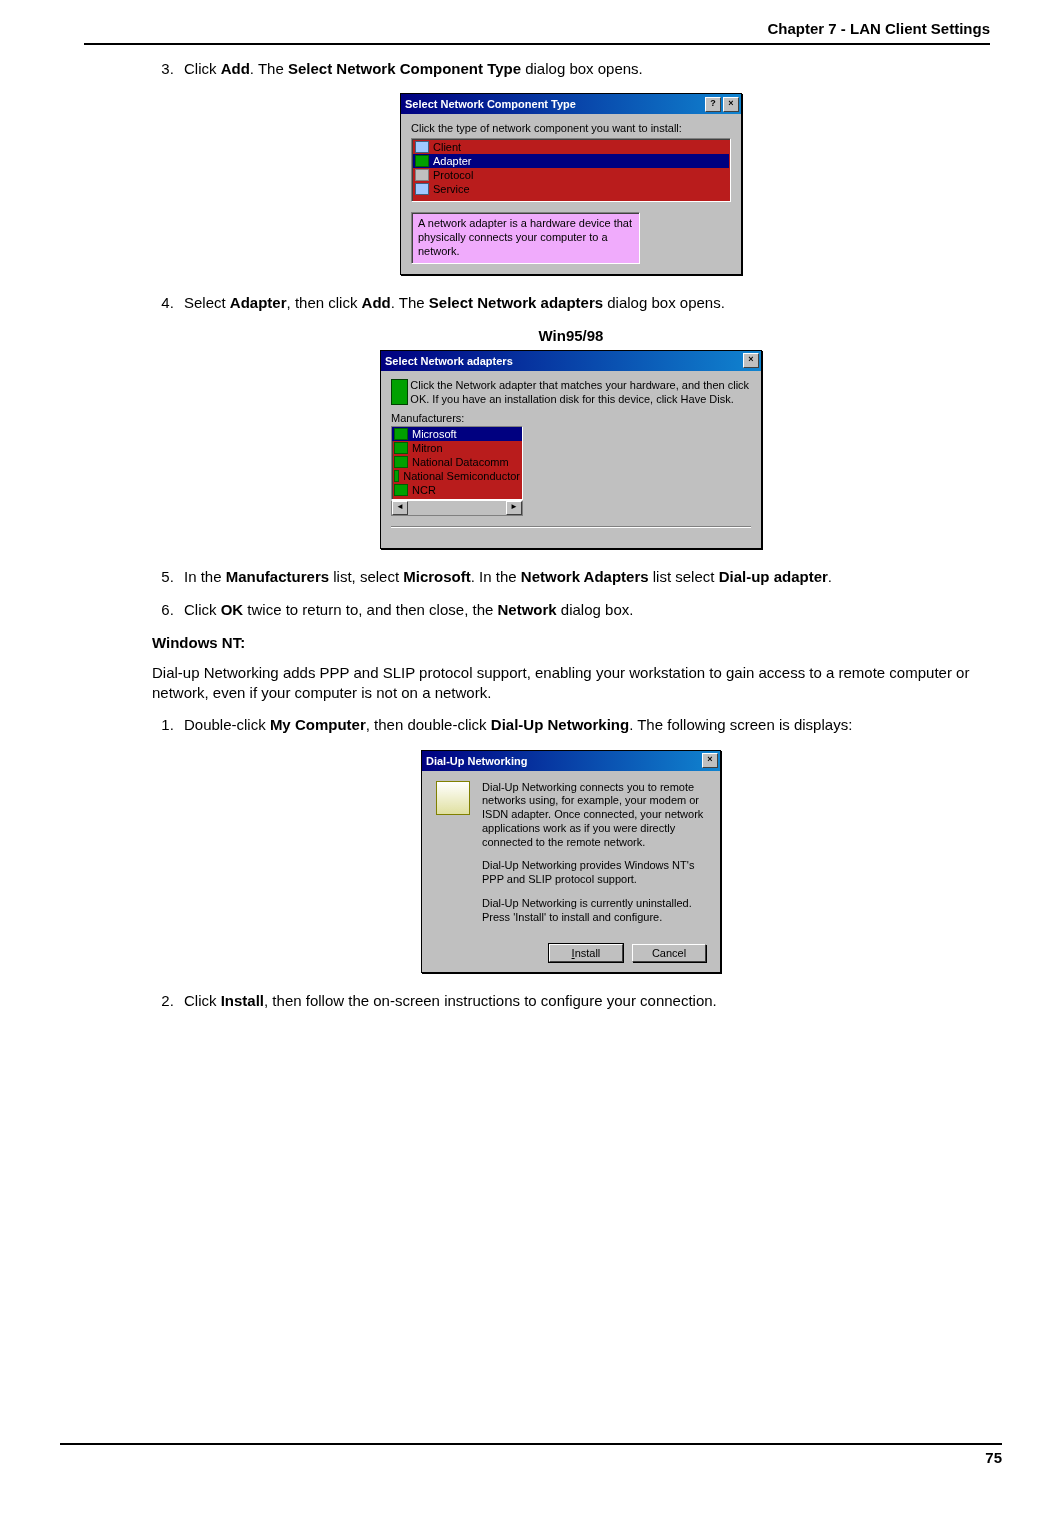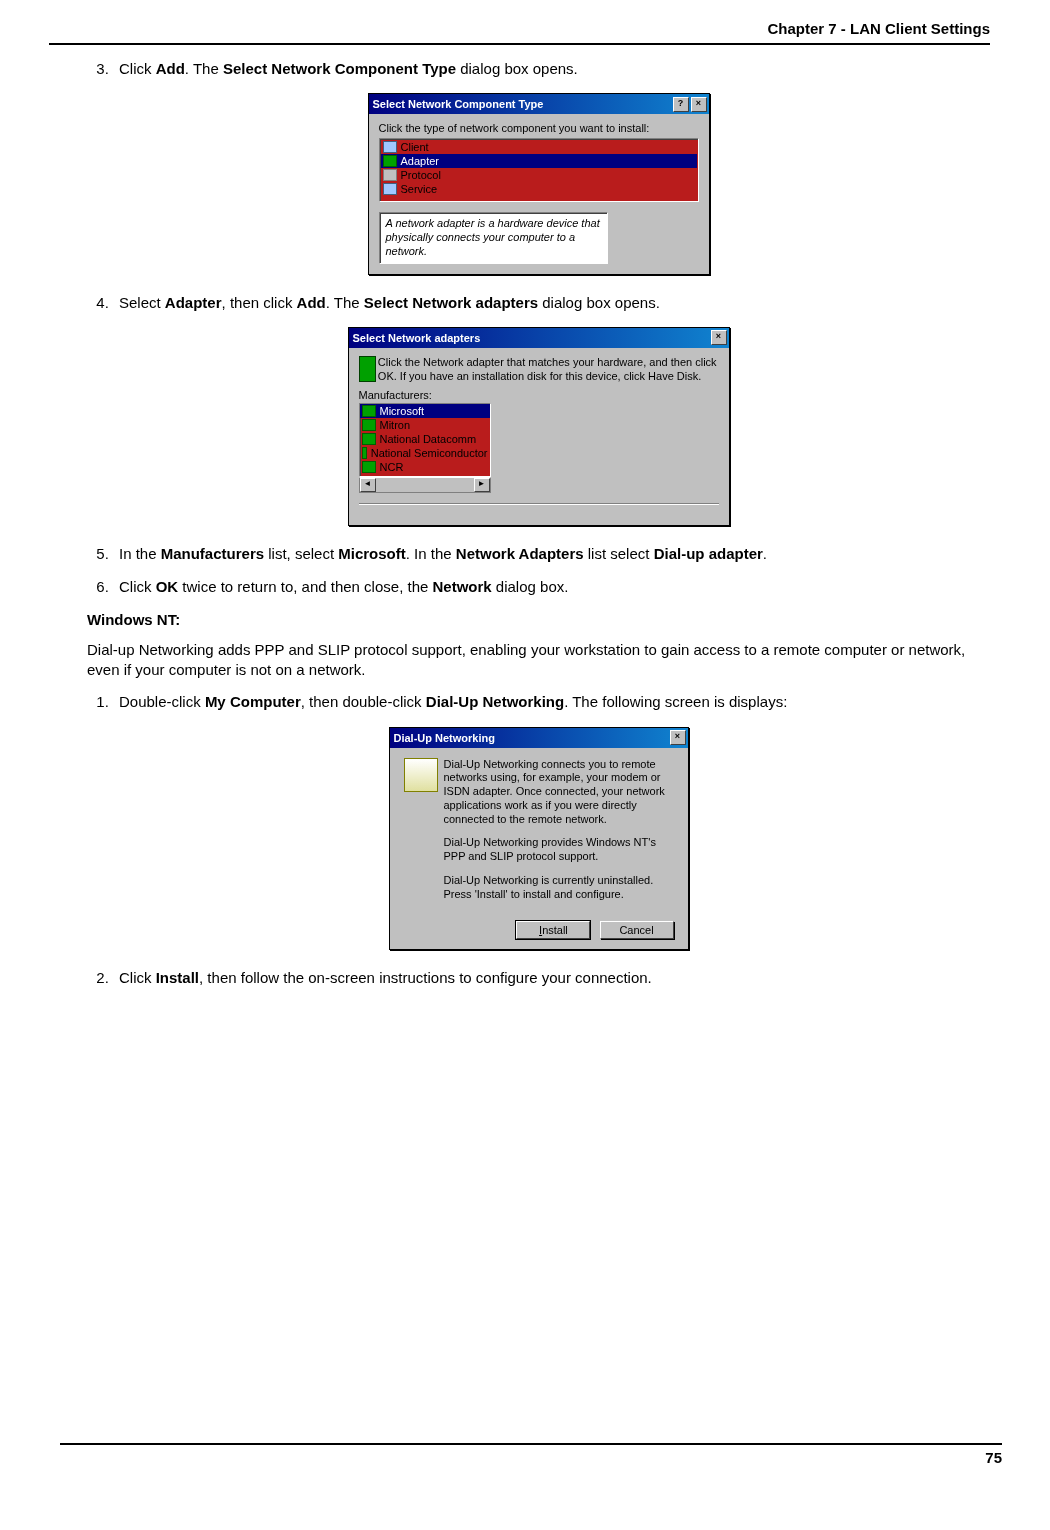--- a/index.html
+++ b/index.html
@@ -5,34 +5,34 @@
   body {
     font-family: Arial, Helvetica, sans-serif;
     font-size: 15px;
     color: #000;
     margin: 0;
     padding: 0;
     background: #fff;
     width: 1050px;
   }
   .page {
-    padding: 20px 60px 20px 49px;
+    padding: 20px 60px 20px 84px;
     box-sizing: border-box;
     min-height: 1480px;
     position: relative;
   }
   .header-line {
     text-align: right;
     font-weight: bold;
     padding-bottom: 6px;
     border-bottom: 2px solid #000;
     margin-bottom: 14px;
   }
   .body-col {
-    margin-left: 38px;
+    margin-left: 68px;
     margin-right: 0;
   }
   ol.steps {
     margin: 0 0 14px 0;
     padding-left: 26px;
   }
   ol.steps > li {
     margin-bottom: 12px;
     padding-left: 6px;
     line-height: 1.35;
@@ -111,26 +111,25 @@
   .listrow.sel { background: #000080; color: #fff; }
   .ic {
     display: inline-block; width: 14px; height: 12px;
     background: #fff; border: 1px solid #808080;
     box-sizing: border-box;
   }
   .ic.green { background: #00a000; border-color: #006000; }
   .ic.grey  { background: #c0c0c0; border-color: #808080; }
   .ic.mon   { background: #a0c8ff; border-color: #406080; }
   .hinfo {
-    background: #ffffff;
+    background: #f0abfc;
     padding: 4px 6px;
     margin-top: 10px;
     line-height: 1.25;
     width: 215px;
-    font-style: italic;
   }
   
   .d2-cols { display: flex; gap: 18px; margin-top: 6px; }
   .d2-col { flex: 1; }
   .d2-col .lbl { margin-bottom: 2px; }
   .d2-list {
     height: 72px; overflow: hidden;
   }
   .d2-list.left { width: 130px; }
   .d2-list.right { width: 190px; }
@@ -146,21 +145,21 @@
   .d2-btnrow { text-align: right; margin-top: 10px; }
   .d2-btnrow .raised-btn { display: inline-block; margin-left: 6px; }
   .d2-sep { border-top: 1px solid #808080; border-bottom: 1px solid #fff; margin: 10px 0; }
   .d2-iconbox { display:flex; gap:2px; align-items:flex-start; }
   .d2-bigicon {
     width: 30px; height: 24px; background: #00a000;
     border: 1px solid #004000;
   }
   
   .d3-body { padding: 10px 14px 10px 14px; width: 270px; }
-  .d3-row { display:flex; gap:6px; }
+  .d3-row { display:flex; gap:12px; }
   .d3-icon {
     width: 32px; height: 32px; flex: none;
     background: linear-gradient(#fff,#e0e0a0);
     border: 1px solid #808000;
   }
   .d3-text p { margin: 0 0 10px 0; line-height: 1.25; font-size: 11px;}
   .footer {
     position: absolute;
     bottom: 14px; left: 60px; right: 48px;
     border-top: 2px solid #000;
@@ -220,20 +219,21 @@
       </div>
     </div>
 
     <ol class="steps" start="4">
       <li>
         <span>Select </span><span class="b">Adapter</span><span>, then click </span><span class="b">Add</span><span>. The </span><span class="b">Select Network adapters</span><span> dialog box opens.</span>
       </li>
     </ol>
 
     <div class="fig-wrap">
+      <div class="fig-caption">Win95/98</div>
       <div class="win" style="width:380px;">
         <div class="titlebar">
           <span>Select Network adapters</span>
           <span class="tbtns">
             <span class="tbtn">×</span>
           </span>
         </div>
         <div class="win-body">
           <div class="d2-iconbox">
             <div class="d2-bigicon"></div>

